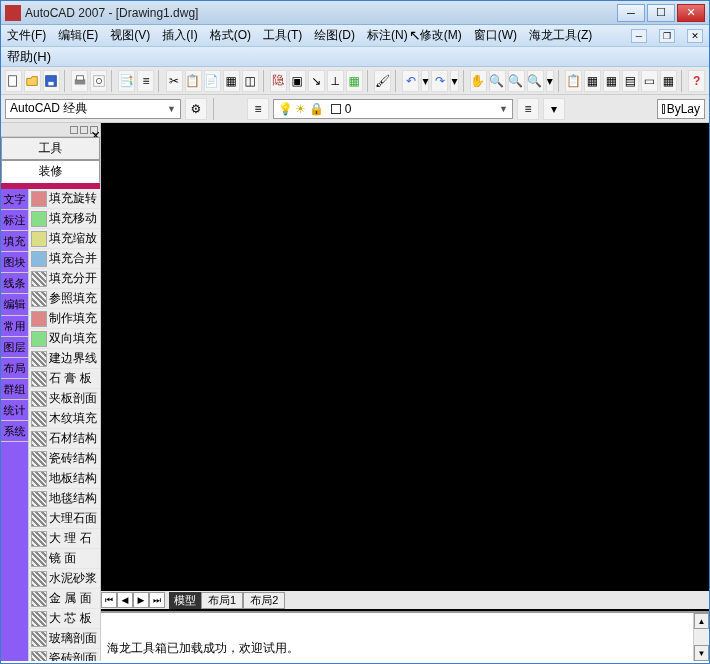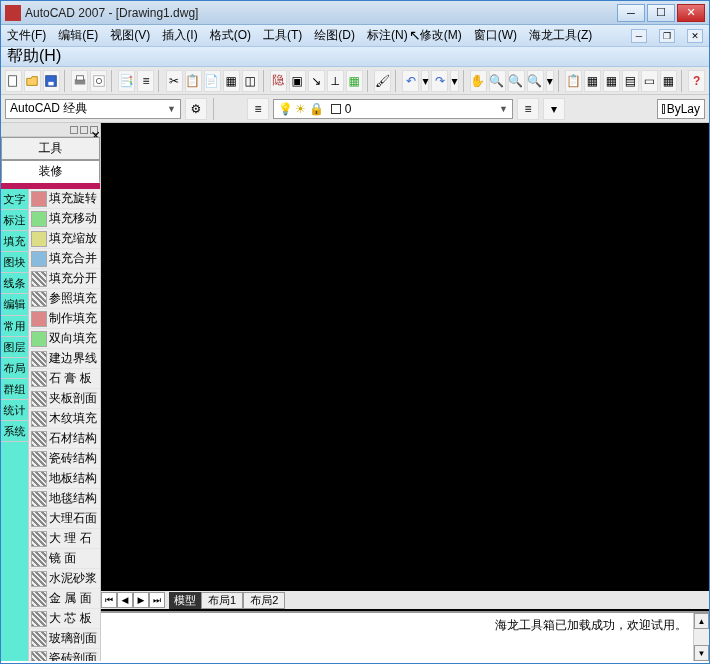--- a/index.html
+++ b/index.html
@@ -6,54 +6,54 @@
 body { width: 710px; height: 664px; overflow: hidden; background: #fff; border: 1px solid #3a7fcb; }
 .titlebar { height: 24px; background: linear-gradient(to bottom, #d7e4f2, #b8d0e8); display: flex; align-items: center; padding: 0 4px; border-bottom: 1px solid #8ab0d8; }
 .titlebar .app-icon { width: 16px; height: 16px; background: #b33; margin-right: 4px; }
 .titlebar .title { font-size: 12px; color: #222; flex: 1; }
 .titlebar .winbtns { display: flex; gap: 2px; }
 .titlebar .winbtn { width: 28px; height: 18px; background: linear-gradient(#eef5fd,#cddff2); border: 1px solid #7ba7d8; display: flex; align-items:center; justify-content:center; font-size:11px; }
 .titlebar .winbtn.close { background: linear-gradient(#e57373,#c62828); color:#fff; border-color:#a22; }
 .menubar { height: 22px; background: linear-gradient(#e1eefb,#c9ddf2); display:flex; align-items:center; padding: 0 6px; font-size:12px; gap:12px; border-bottom:1px solid #aac7e6; position:relative; }
 .menubar .spacer { flex: 1; }
 .menubar .mini { width:16px; height:14px; background:#e8f0fa; border:1px solid #9cbde0; display:flex;align-items:center;justify-content:center;font-size:9px; }
-.menubar2 { height: 20px; background: linear-gradient(#e1eefb,#c9ddf2); display:flex; align-items:center; padding: 0 6px; font-size:16px; border-bottom:1px solid #aac7e6; }
+.menubar2 { height: 20px; background: linear-gradient(#e1eefb,#c9ddf2); display:flex; align-items:center; padding: 0 6px; font-size:13px; border-bottom:1px solid #aac7e6; }
 .cursor { position:absolute; left:408px; top:2px; font-size:14px; color:#000; pointer-events:none; }
 .toolbar1 { height: 28px; background:#e8e8e8; border-bottom:1px solid #ccc; display:flex; align-items:center; padding: 0 4px; gap:2px; }
 .tbtn { width:22px; height:22px; background:#f5f5f5; border:1px solid #ddd; display:flex; align-items:center; justify-content:center; font-size:12px; }
 .tbtn svg { width:14px; height:14px; }
 .tsep { width:4px; height:22px; border-left:1px solid #bbb; margin:0 2px; }
 .toolbar2 { height: 28px; background:#e8e8e8; border-bottom:1px solid #ccc; display:flex; align-items:center; padding: 0 4px; gap:4px; }
 .combo { height:20px; background:#fff; border:1px solid #999; display:flex; align-items:center; padding:0 4px; font-size:12px; }
 .combo .arrow { margin-left:auto; font-size:9px; color:#555; }
 .main { display:flex; height: calc(100% - 24px - 22px - 20px - 28px - 28px - 2px); }
 .leftcol { width:100px; background:#eee; border-right:1px solid #ccc; display:flex; flex-direction:column; }
 .lefttop { height:14px; background:#e4e4e4; border-bottom:1px solid #ccc; display:flex; align-items:center; justify-content:flex-end; padding:0 2px; gap:2px; }
 .dot { width:8px; height:8px; border:1px solid #888; }
 .lefttabs { display:flex; border-bottom:6px solid #be185d;flex-direction:column; }
 .lefttab { flex:1; font-size:12px; padding:2px 0; text-align:center; border:1px solid #999; background:#f0f0f0; }
 .lefttab.active { background:#fff; border-bottom:1px solid #fff; }
 .leftbody { flex:1; display:flex; overflow:hidden; }
-.catcol { width:28px; background:#5eead4; display:flex; flex-direction:column; border-right:1px solid #ccc; }
+.catcol { width:28px; background:#8b5cf6; display:flex; flex-direction:column; border-right:1px solid #ccc; }
 .catitem { font-size:11px; writing-mode: horizontal-tb; text-align:center; padding:4px 2px; border-bottom:1px solid #ccc; line-height:1.1; }
 .itemcol { flex:1; overflow-y:auto; overflow-x:hidden; }
 .paletteitem { display:flex; align-items:center; padding:1px 2px; font-size:12px; border-bottom:1px solid #e5e5e5; }
 .paletteitem .pic { width:16px; height:16px; margin-right:2px; flex:none; background:repeating-linear-gradient(45deg,#888,#888 2px,#eee 2px,#eee 4px); border:1px solid #aaa; }
 .paletteitem .pic.red { background:#d88; }
 .paletteitem .pic.grn { background:#8d8; }
 .paletteitem .pic.yel { background:#dd8; }
 .paletteitem .pic.blu { background:#8bd; }
 .rightarea { flex:1; display:flex; flex-direction:column; background:#000; }
 .canvas { flex:1; background:#000; }
 .tabstrip { height:18px; background:#e8e8e8; display:flex; align-items:center; font-size:11px; }
 .navbtn { width:16px; height:16px; background:#fff; border:1px solid #999; display:flex; align-items:center; justify-content:center; font-size:9px; }
 .modeltab { background:#333; color:#fff; padding:1px 5px; margin-left:4px; }
 .layouttab { background:#eee; border:1px solid #999; padding:0 6px; }
 .cmdarea { height:50px; background:#fff; border-top:2px solid #999; display:flex; margin-top:2px; }
-.cmdtext { flex:1; padding:4px 6px; font-size:12px; font-family:"SimSun",monospace; display:flex; flex-direction:row; justify-content:flex-end; }
+.cmdtext { flex:1; padding:4px 6px; font-size:12px; font-family:"SimSun",monospace; display:flex; flex-direction:column; justify-content:flex-end; }
 .cmdline { border-top:1px solid #ccc; padding-top:2px; }
 .scroll { width:16px; background:#eee; border-left:1px solid #ccc; display:flex; flex-direction:column; }
 .scrollbtn { height:16px; border:1px solid #999; background:#f0f0f0; display:flex; align-items:center; justify-content:center; font-size:8px; }
 .scrolltrack { flex:1; }
 </style>
 </head>
 <body>
 
 <div class="titlebar">
   <div class="app-icon"></div>

